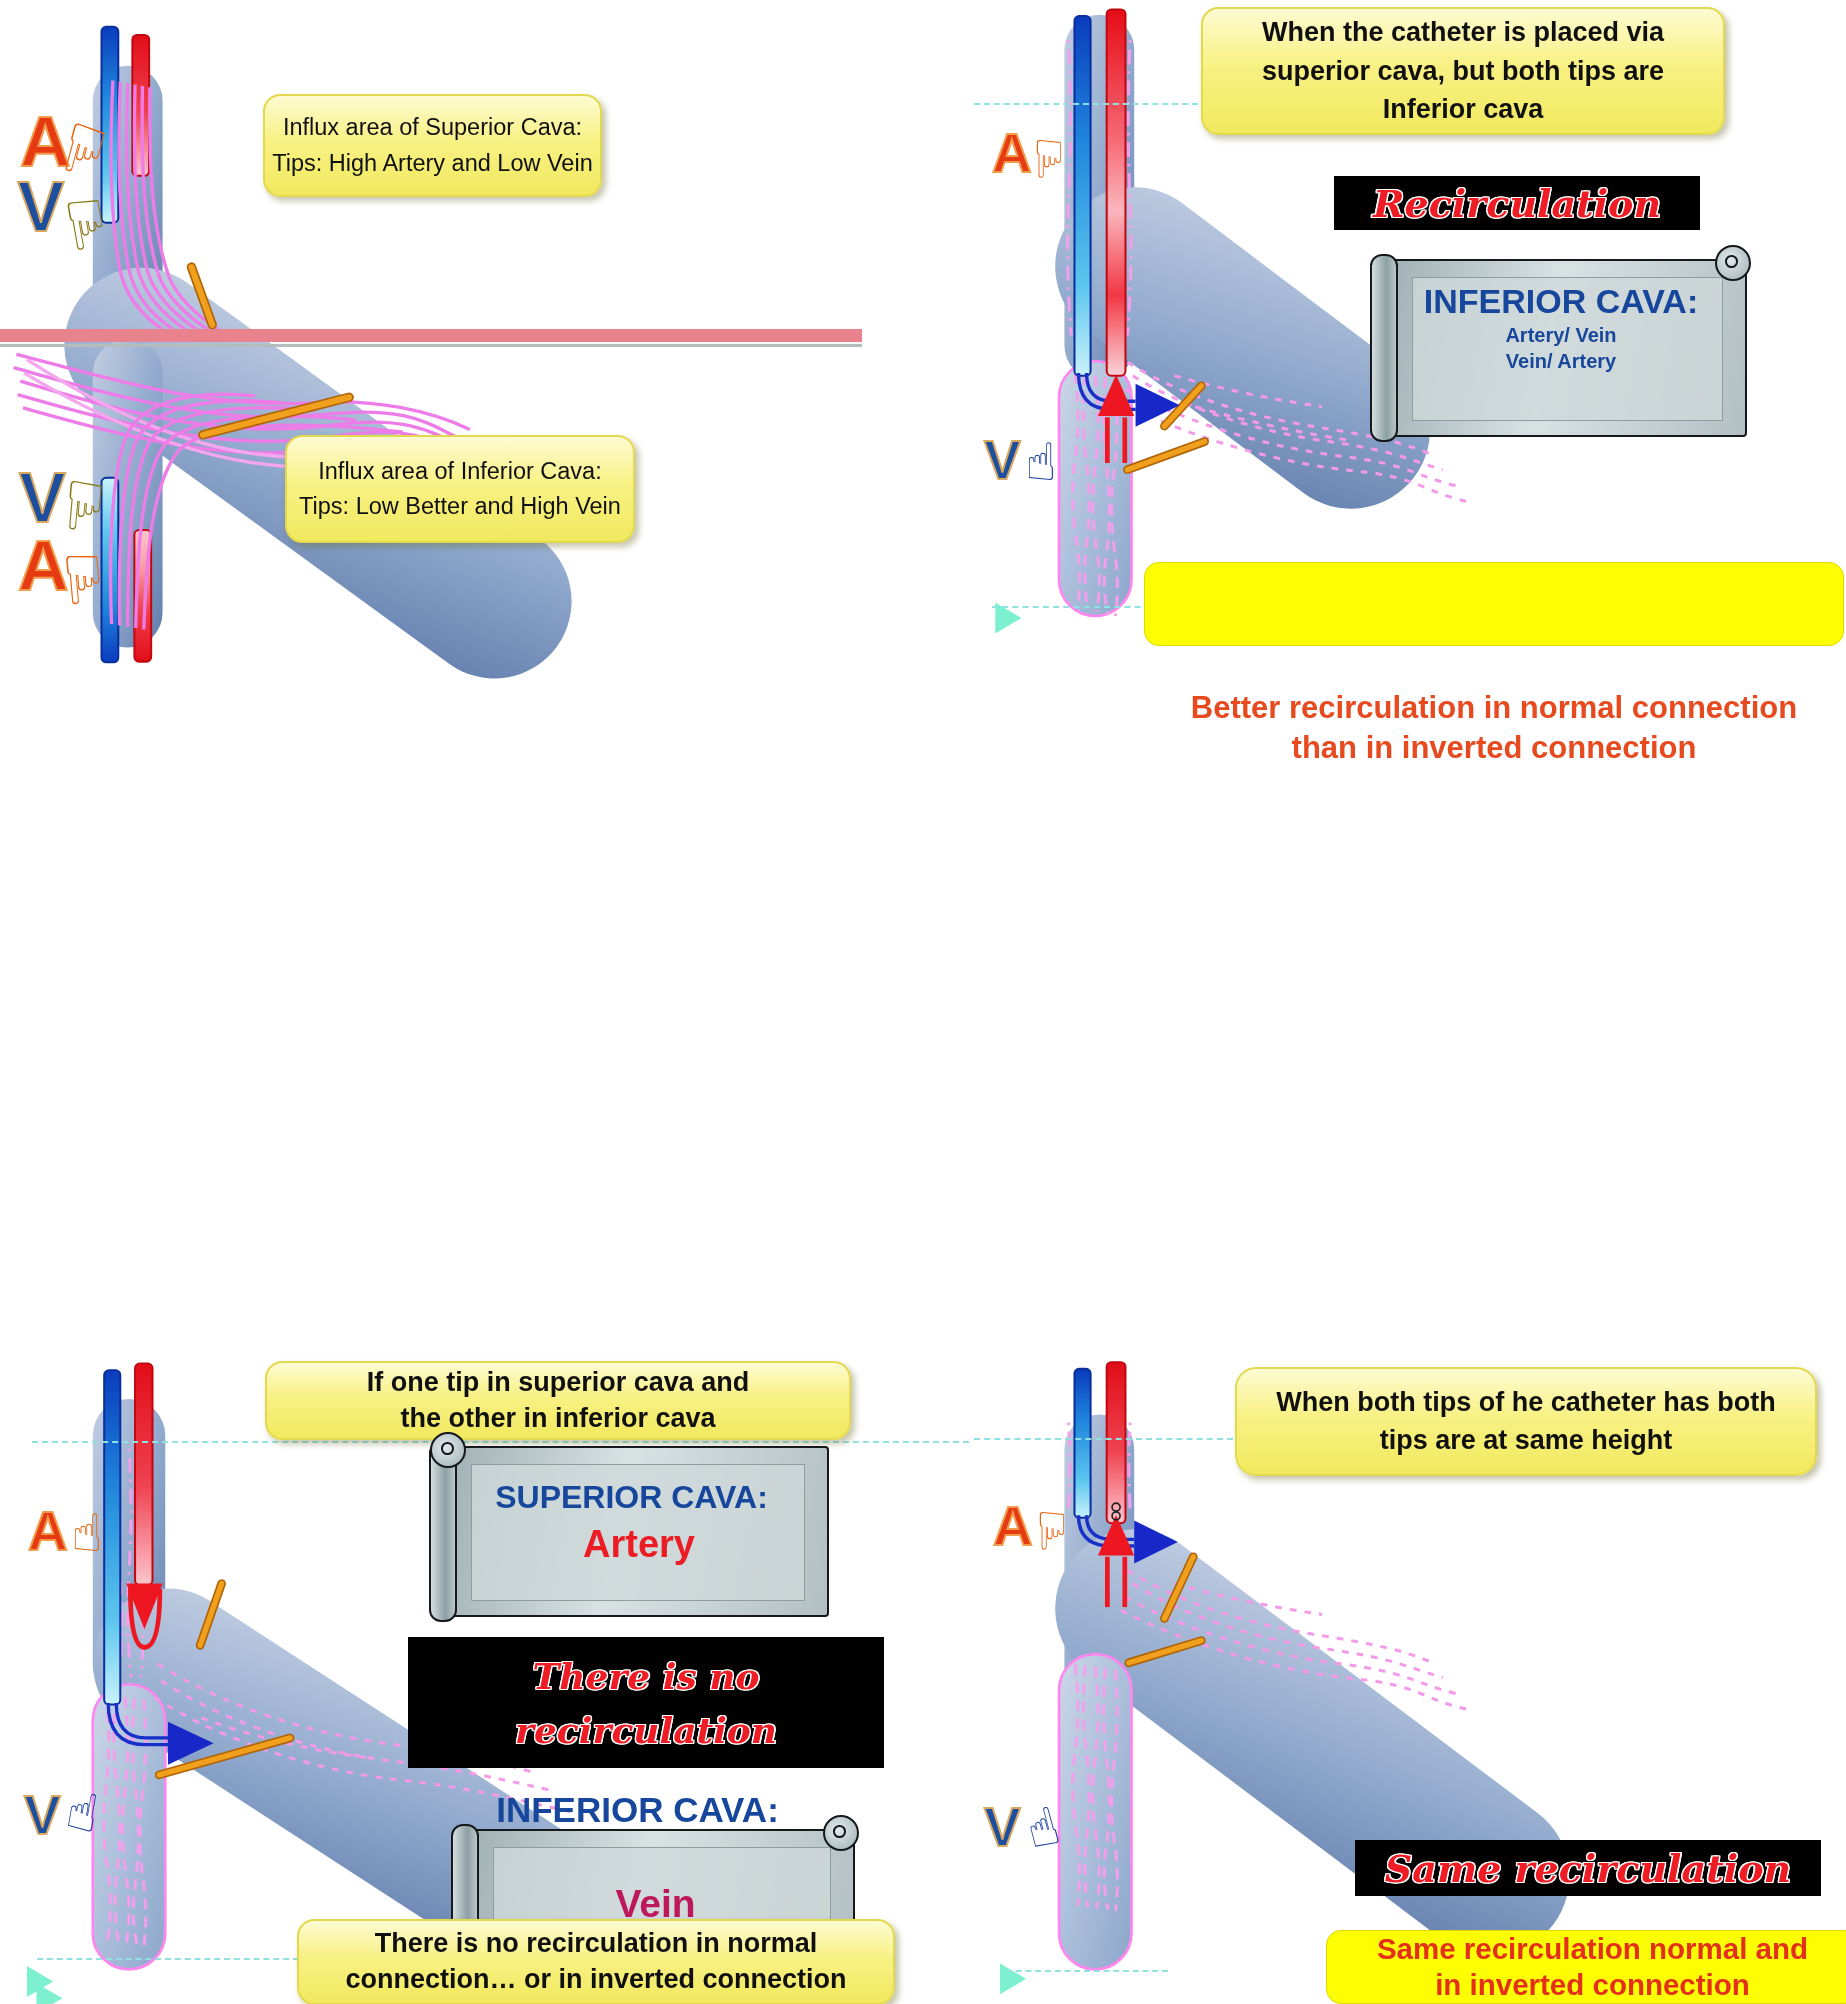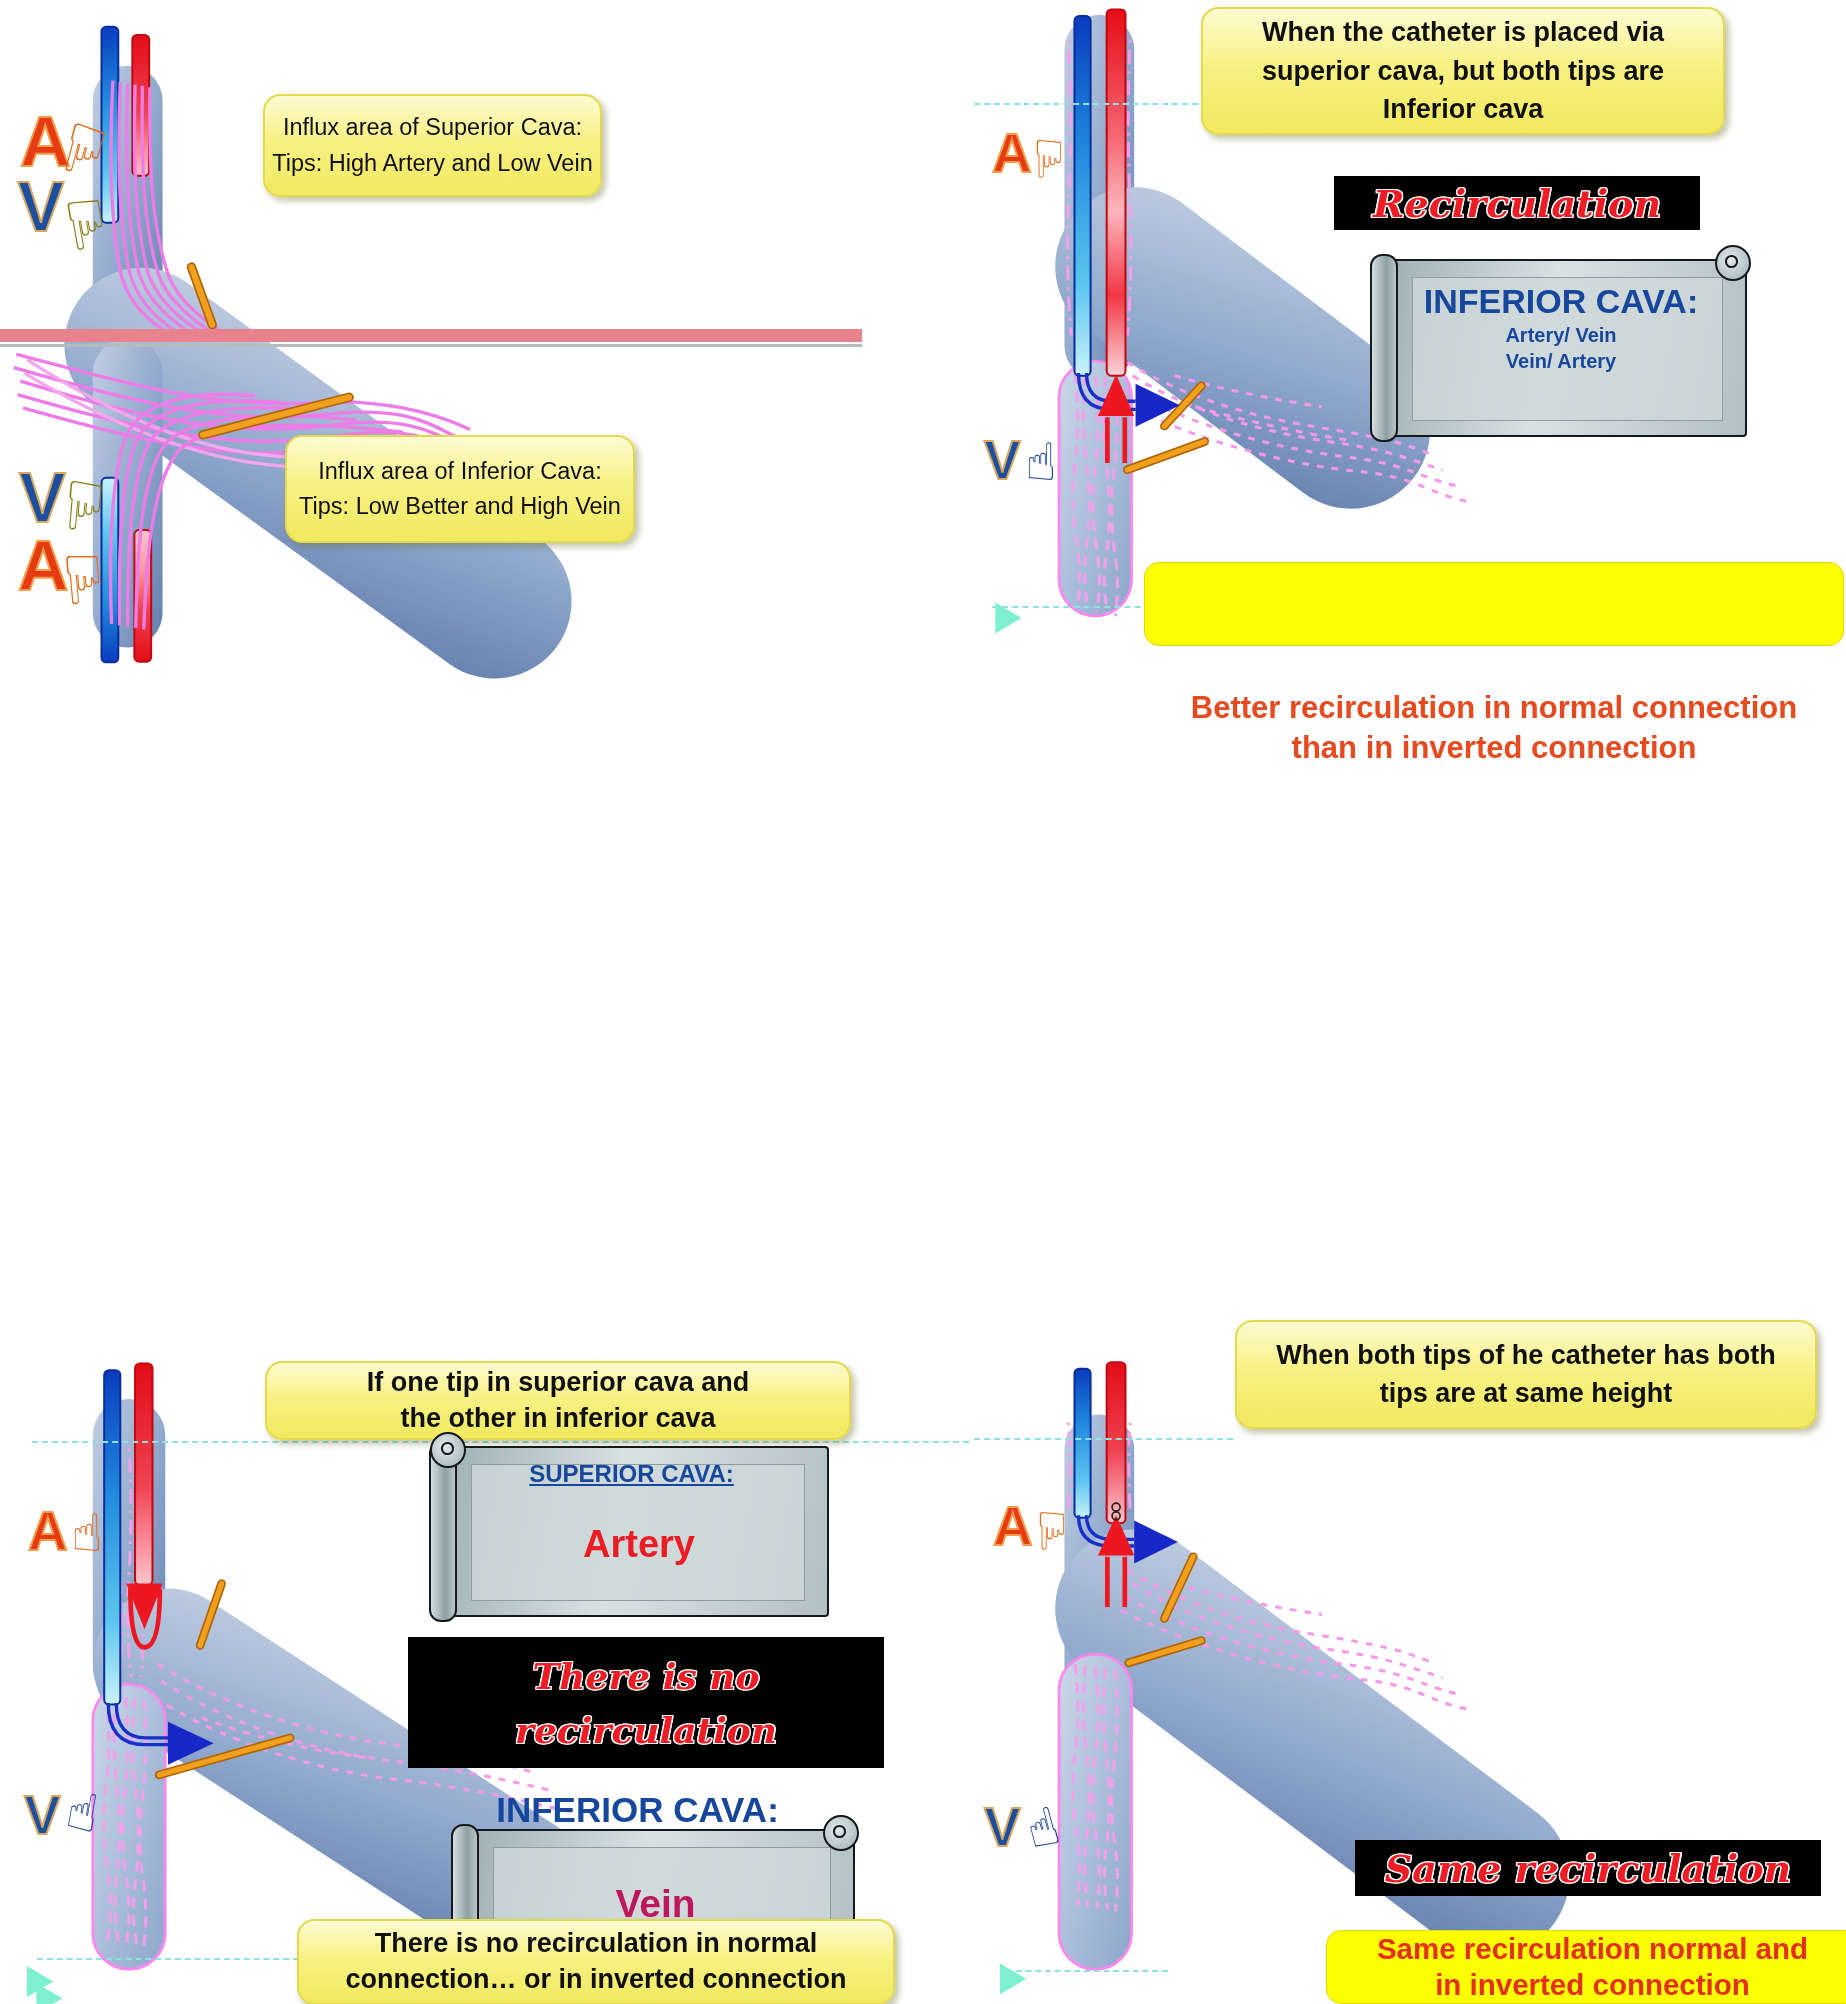--- a/index.html
+++ b/index.html
@@ -331,21 +331,21 @@
 <div class="letter v" style="left:984px;top:433px;font-size:55px;">V</div>
 <div class="hand" style="left:1025px;top:436px;font-size:52px;color:#1a3f9e;">☝</div>
 
 <div class="note ml bold" style="left:265px;top:1361px;width:582px;height:75px;font-size:27px;line-height:1.3;">If one tip in superior cava and
 the other in inferior cava</div>
 <div class="scroll" style="left:429px;top:1437px;width:405px;height:188px;">
   <div class="sbody"></div>
   <div class="sinner"></div>
   <div class="sroll"></div>
   <div class="scurl curl-l"></div>
-  <div class="stext blue-head" style="top:23px;font-size:24px;text-decoration:underline;">SUPERIOR CAVA:</div>
+  <div class="stext blue-head" style="top:42px;font-size:32px;">SUPERIOR CAVA:</div>
   <div class="stext bold" style="top:86px;font-size:38px;color:#ec1c24;padding-left:15px;">Artery</div>
 </div>
 <div class="banner" style="left:408px;top:1637px;width:476px;height:131px;">
   <span class="script ml" style="font-size:36px;line-height:1.5;text-align:center;">There is no
 recirculation</span>
 </div>
 <div class="blue-head" style="position:absolute;left:443px;top:1790px;width:389px;text-align:center;font-size:35px;">INFERIOR CAVA:</div>
 <div class="scroll" style="left:451px;top:1820px;width:409px;height:166px;">
   <div class="sbody"></div>
   <div class="sinner"></div>
@@ -354,21 +354,21 @@
   <div class="stext bold" style="top:62px;font-size:39px;color:#be185d;">Vein</div>
 </div>
 <div class="note ml bold" style="left:297px;top:1919px;width:594px;height:82px;font-size:27px;line-height:1.32;">There is no recirculation in normal
 connection… or in inverted connection</div>
 
 <div class="letter a" style="left:28px;top:1504px;font-size:55px;">A</div>
 <div class="hand" style="left:71px;top:1507px;font-size:52px;color:#e8650f;">☝</div>
 <div class="letter v" style="left:24px;top:1788px;font-size:55px;">V</div>
 <div class="hand" style="left:67px;top:1786px;font-size:52px;color:#1a3f9e;transform:rotate(10deg);">☝</div>
 
-<div class="note ml bold" style="left:1235px;top:1320px;width:578px;height:105px;font-size:27px;line-height:1.4;">When both tips of he catheter has both
+<div class="note ml bold" style="left:1235px;top:1367px;width:578px;height:105px;font-size:27px;line-height:1.4;border-radius:21px;">When both tips of he catheter has both
 tips are at same height</div>
 <div class="banner" style="left:1355px;top:1840px;width:466px;height:56px;">
   <span class="script" style="font-size:38px;">Same recirculation</span>
 </div>
 <div class="bright ml redtext" style="left:1294px;top:1930px;width:531px;height:72px;font-size:29.5px;line-height:1.22;">Same recirculation normal and
 in inverted connection</div>
 
 <div class="letter a" style="left:993px;top:1499px;font-size:55px;">A</div>
 <div class="hand" style="left:1036px;top:1504px;font-size:52px;color:#e8650f;transform:rotate(180deg);">☝</div>
 <div class="letter v" style="left:984px;top:1800px;font-size:55px;">V</div>

